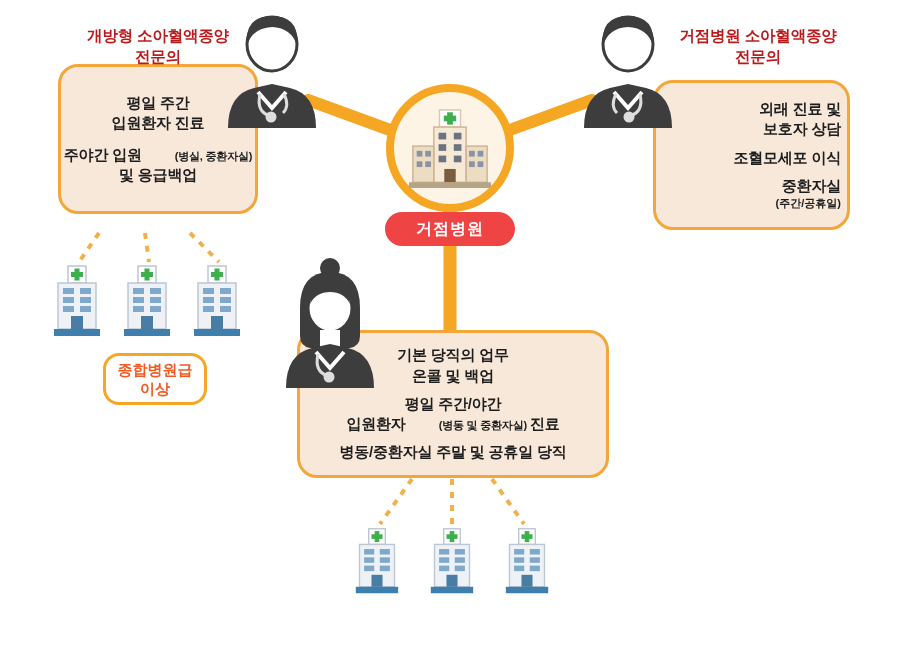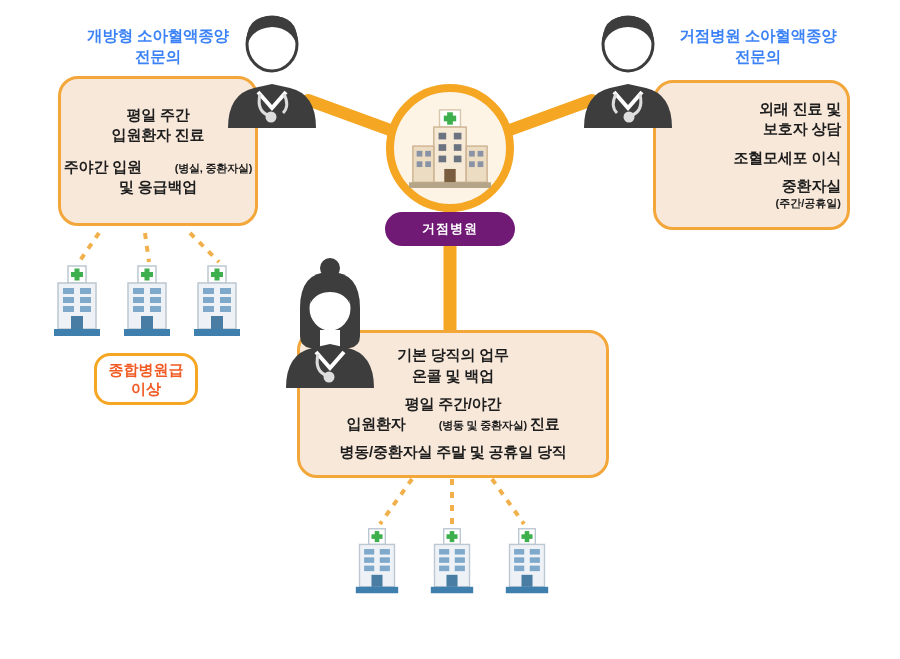--- a/index.html
+++ b/index.html
@@ -9,29 +9,29 @@
 
   .conn-layer { position:absolute; left:0; top:0; width:900px; height:659px; z-index:0; }
 
   .box { position:absolute; background:#F8E8DA; border:3px solid #F3A73B; border-radius:20px;
          display:flex; flex-direction:column; justify-content:center; align-items:center;
          text-align:center; z-index:1; padding:8px 6px; }
   .ln   { font-weight:bold; font-size:15px; line-height:1.35; color:#1d1d1d; letter-spacing:-0.2px; white-space:nowrap; }
   .small{ font-size:11px; font-weight:bold; color:#1d1d1d;padding-left:33px; }
   .gap8 { height:8px; } .gap12 { height:12px; }
 
-  .title { position:absolute; color:#3b82f6; font-weight:bold; font-size:15.5px;
+  .title { position:absolute; color:#b91c1c; font-weight:bold; font-size:15.5px;
            text-align:center; line-height:1.35; z-index:2; letter-spacing:-0.2px; white-space:nowrap; }
 
   .circle { position:absolute; left:386px; top:84px; width:128px; height:128px;
             border:8px solid #F5A623; border-radius:50%; background:#FDF4E6;
             display:flex; align-items:center; justify-content:center; z-index:1; }
 
-  .badge-solid { position:absolute; background:#701a75; color:#ffffff; font-weight:bold;
-                 font-size:13px; display:flex; align-items:center; justify-content:center;
+  .badge-solid { position:absolute; background:#ef4444; color:#ffffff; font-weight:bold;
+                 font-size:16px; display:flex; align-items:center; justify-content:center;
                  border-radius:18px; z-index:2; letter-spacing:1px; }
   .badge-outline { position:absolute; background:#ffffff; border:3px solid #F5A623; color:#F15A22;
                    font-weight:bold; display:flex; flex-direction:column; align-items:center;
                    justify-content:center; border-radius:16px; z-index:2; font-size:15px;
                    line-height:1.3; text-align:center; }
 
   .icon-abs { position:absolute; z-index:2; }
   svg { display:block; }
 </style>
 </head>
@@ -119,21 +119,21 @@
     <line x1="412" y1="479" x2="380" y2="524" stroke="#F2B04C" stroke-width="4" stroke-dasharray="6 7"></line>
     <line x1="452" y1="479" x2="452" y2="524" stroke="#F2B04C" stroke-width="4" stroke-dasharray="6 7"></line>
     <line x1="492" y1="479" x2="524" y2="524" stroke="#F2B04C" stroke-width="4" stroke-dasharray="6 7"></line>
   </svg>
 
   <div class="title" style="left:58px; top:26px; width:200px;">
     <div>개방형 소아혈액종양</div>
     <div>전문의</div>
   </div>
 
-  <div class="box" style="left:58px; top:76px; width:200px; height:150px;">
+  <div class="box" style="left:58px; top:64px; width:200px; height:150px;">
     <div class="ln">평일 주간</div>
     <div class="ln">입원환자 진료</div>
     <div class="gap12"></div>
     <div class="ln"><span>주야간 입원</span><span class="small">(병실, 중환자실)</span></div>
     <div class="ln">및 응급백업</div>
   </div>
 
   <div class="icon-abs" style="left:220px; top:6px;">
     <svg width="104" height="122">
         <use href="#doc-male-sym"></use>
@@ -198,21 +198,21 @@
     <svg width="52" height="76">
         <use href="#hosp-sym"></use>
       </svg>
   </div>
   <div class="icon-abs" style="left:191px; top:263px;">
     <svg width="52" height="76">
         <use href="#hosp-sym"></use>
       </svg>
   </div>
 
-  <div class="badge-outline" style="left:94px; top:353px; width:104px; height:52px;">
+  <div class="badge-outline" style="left:103px; top:353px; width:104px; height:52px;">
     <div>종합병원급</div>
     <div>이상</div>
   </div>
 
   <div class="icon-abs" style="left:352px; top:526px;">
     <svg width="50" height="70">
         <use href="#hosp-sym"></use>
       </svg>
   </div>
   <div class="icon-abs" style="left:427px; top:526px;">

